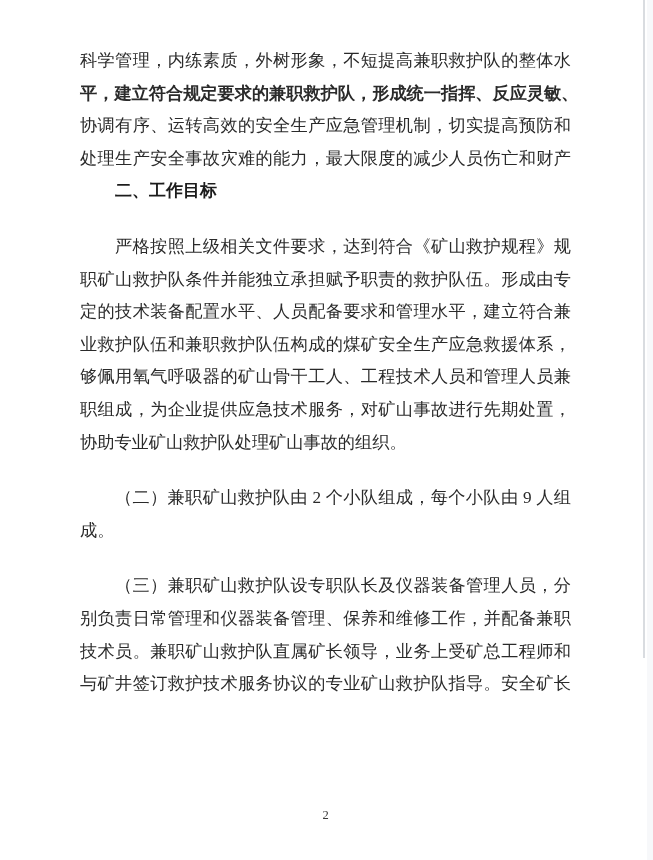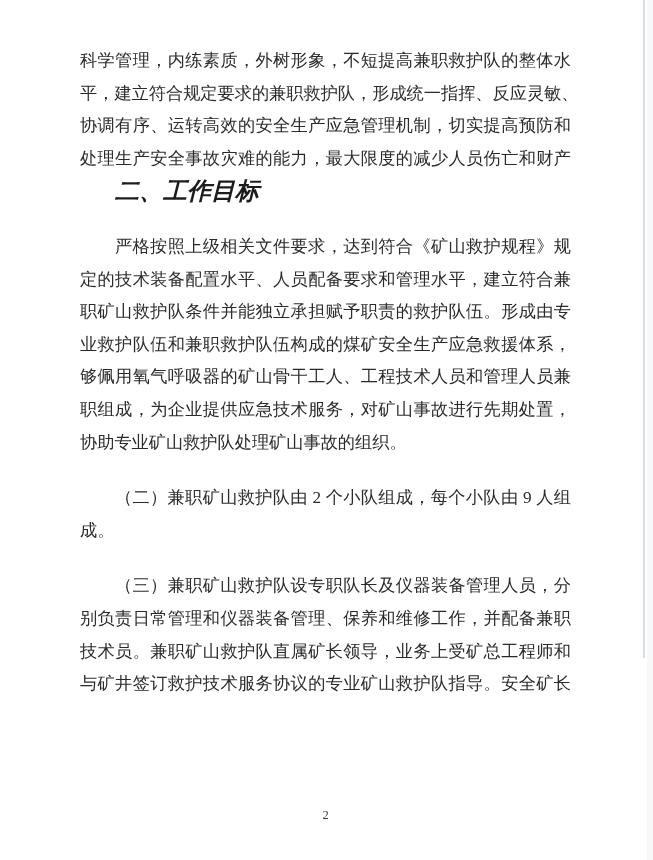--- a/index.html
+++ b/index.html
@@ -30,47 +30,46 @@
   }
   .line{
     height:32.6px;line-height:32.6px;
     font-size:17.2px;color:var(--ink);
     text-align:justify;
     overflow:visible;
   }
   .line.fill{ text-align-last:justify; }
   .line.end{ text-align-last:left; }
   .line.indent{ text-indent:35px;margin-top:23px; }
-  .line.hang{ white-space:nowrap; text-align-last:justify; }
+  .line.hang{ white-space:nowrap; text-align-last:justify;font-weight:bold; }
   .heading{
     height:32.6px;line-height:32.6px;
-    font-size:24px;font-weight:bold;
+    font-size:17px;font-weight:bold;
     font-family:"Liberation Sans","DejaVu Sans",sans-serif;
     color:var(--ink-strong);
     padding-left:35px;
-    font-style:italic;
   }
   .footer{
     position:absolute;left:80px;top:807px;width:491px;
     text-align:center;font-size:12.5px;line-height:16px;color:#3a3a3a;
   }
 </style>
 </head>
 <body>
 
 <div class="page">
   <div class="content">
       <div class="line fill">科学管理，内练素质，外树形象，不短提高兼职救护队的整体水</div>
       <div class="line fill hang">平，建立符合规定要求的兼职救护队，形成统一指挥、反应灵敏、</div>
       <div class="line fill">协调有序、运转高效的安全生产应急管理机制，切实提高预防和</div>
       <div class="line fill">处理生产安全事故灾难的能力，最大限度的减少人员伤亡和财产</div>
       <div class="heading">二、工作目标</div>
       <div class="line fill indent">严格按照上级相关文件要求，达到符合《矿山救护规程》规</div>
+      <div class="line fill">职矿山救护队条件并能独立承担赋予职责的救护队伍。形成由专</div>
       <div class="line fill">定的技术装备配置水平、人员配备要求和管理水平，建立符合兼</div>
-      <div class="line fill">职矿山救护队条件并能独立承担赋予职责的救护队伍。形成由专</div>
       <div class="line fill">业救护队伍和兼职救护队伍构成的煤矿安全生产应急救援体系，</div>
       <div class="line fill">够佩用氧气呼吸器的矿山骨干工人、工程技术人员和管理人员兼</div>
       <div class="line fill">职组成，为企业提供应急技术服务，对矿山事故进行先期处置，</div>
       <div class="line end">协助专业矿山救护队处理矿山事故的组织。</div>
       <div class="line fill indent">（二）兼职矿山救护队由 2 个小队组成，每个小队由 9 人组</div>
       <div class="line end">成。</div>
       <div class="line fill indent">（三）兼职矿山救护队设专职队长及仪器装备管理人员，分</div>
       <div class="line fill">别负责日常管理和仪器装备管理、保养和维修工作，并配备兼职</div>
       <div class="line fill">技术员。兼职矿山救护队直属矿长领导，业务上受矿总工程师和</div>
       <div class="line fill">与矿井签订救护技术服务协议的专业矿山救护队指导。安全矿长</div>

